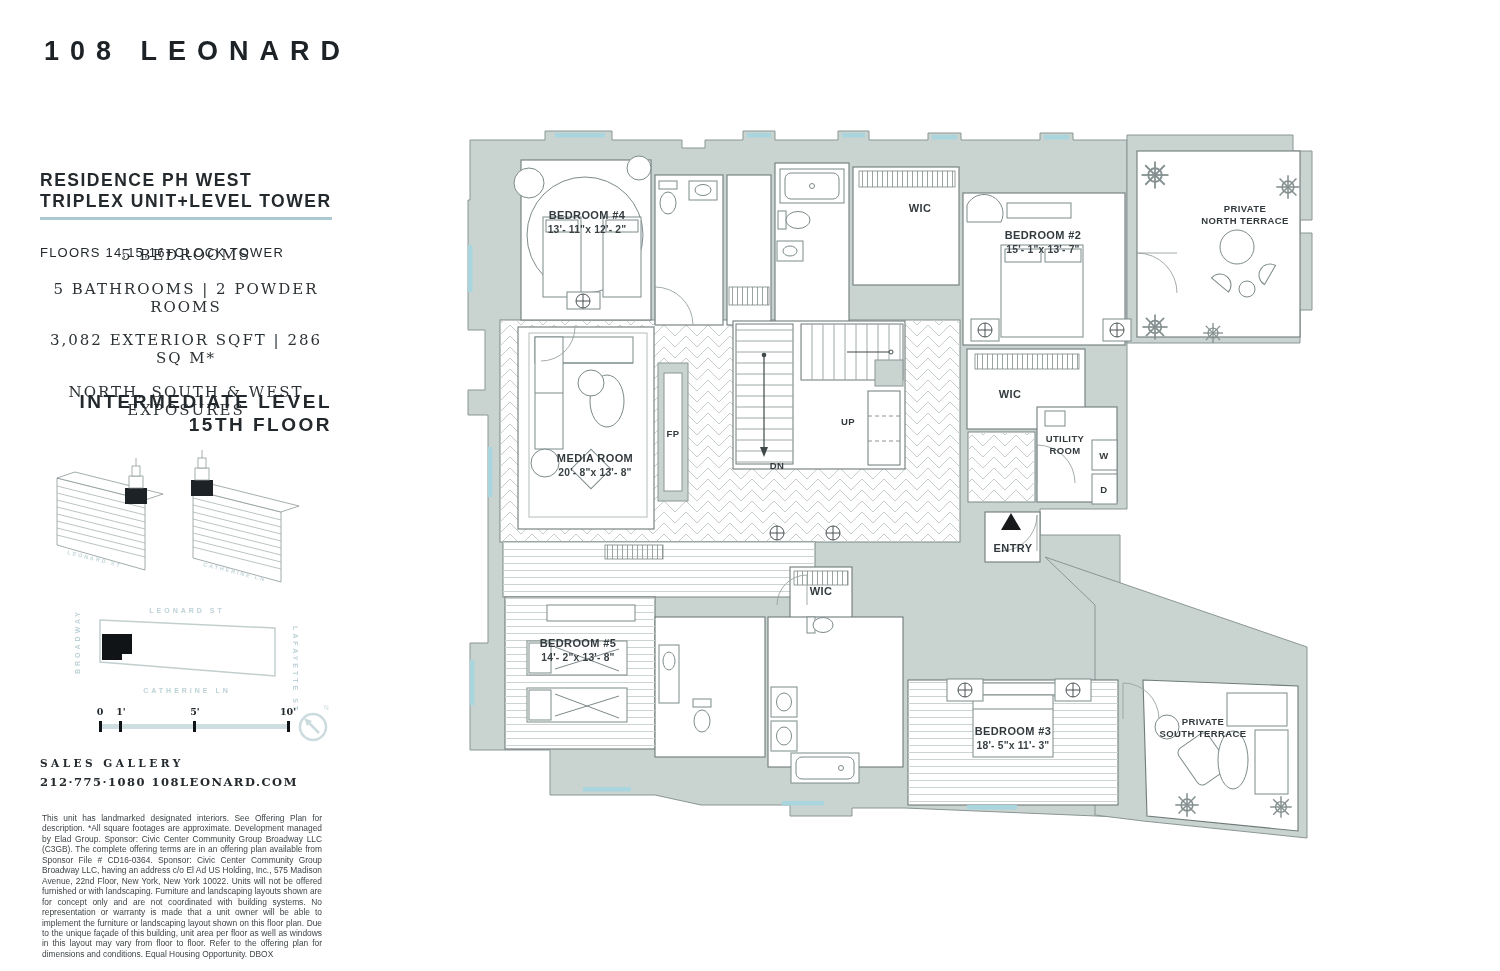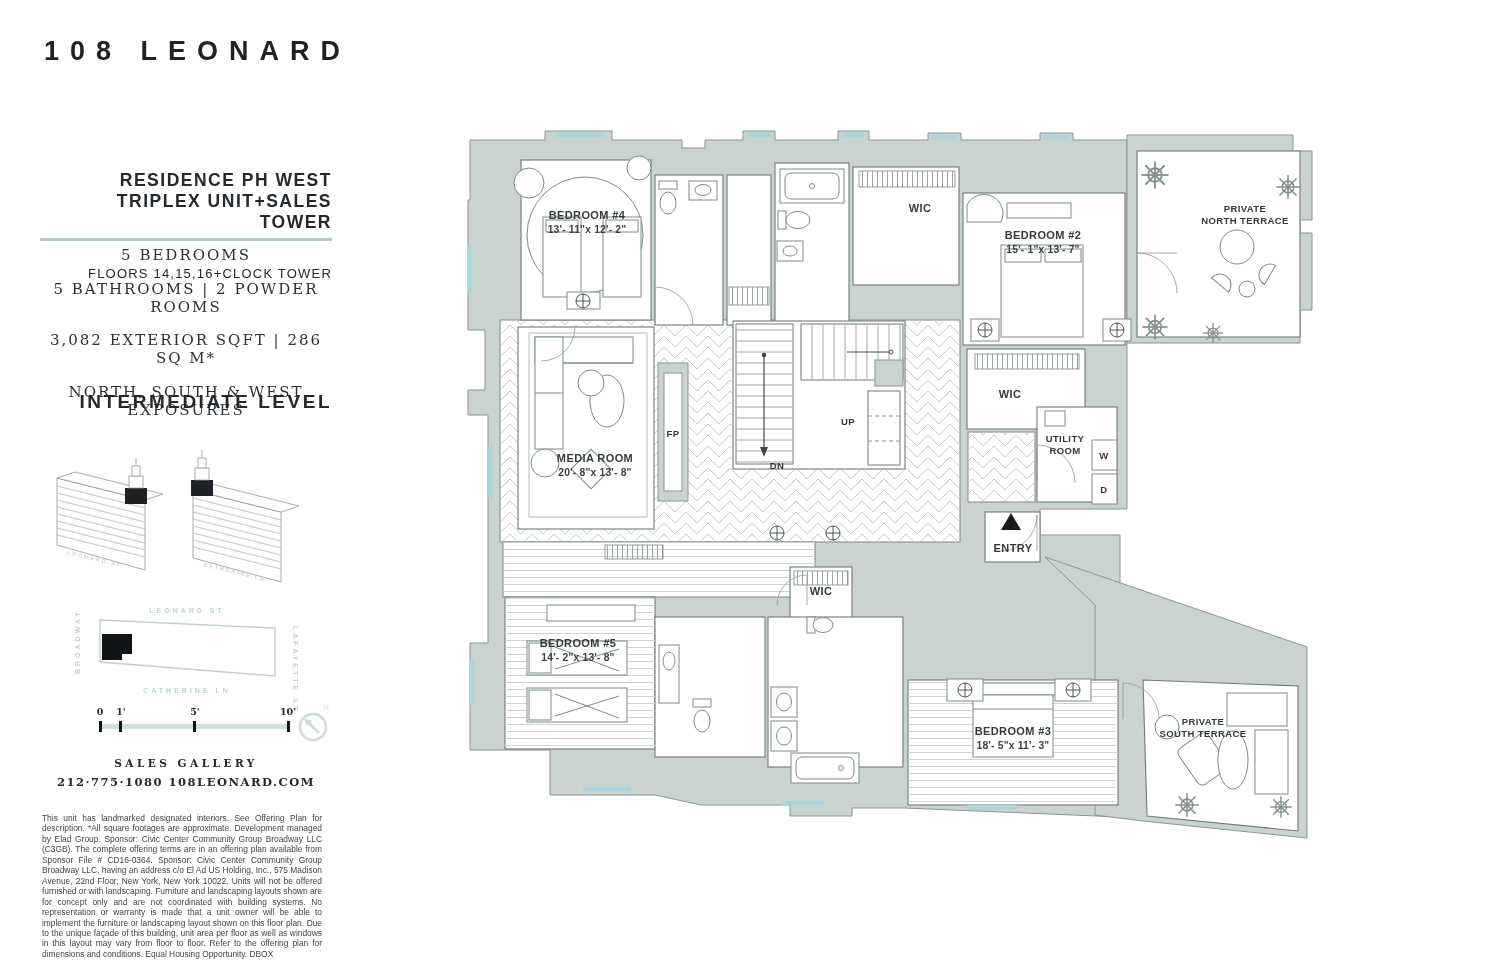--- a/index.html
+++ b/index.html
@@ -2,30 +2,30 @@
 <html><head>
 <meta charset="utf-8">
 <style>
   html,body{margin:0;padding:0;background:#ffffff;}
   body{width:1500px;height:971px;position:relative;overflow:hidden;
        font-family:"Liberation Sans",sans-serif;color:#2e3539;}
   .abs{position:absolute;}
 
   
   .brand{left:44px;top:36px;font-size:27px;font-weight:bold;letter-spacing:11px;color:#1d2226;}
-  .resblock{left:40px;top:170px;width:292px;text-align:right;}
+  .resblock{left:40px;top:170px;width:292px;text-align:left;}
   .res-line{font-size:17.5px;font-weight:bold;letter-spacing:1.5px;line-height:21px;color:#23292d;}
   .res-rule{height:3px;background:#aac9d1;margin-top:5px;}
   .floors{font-size:13px;font-weight:normal;letter-spacing:1.2px;margin-top:25px;color:#23292d;}
   .specs{left:40px;top:246px;width:292px;text-align:center;
          font-family:"DejaVu Serif","Liberation Serif",serif;}
   .spec-line{font-size:15px;letter-spacing:2px;color:#2b3134;margin-bottom:15.5px;font-weight:normal;}
   .level{left:40px;top:390px;width:292px;text-align:right;font-size:19px;font-weight:800;
          letter-spacing:2.5px;line-height:23px;color:#22282c;}
-  .sales{left:40px;top:757px;width:292px;text-align:center;
+  .sales{left:40px;top:757px;width:292px;
          font-family:"DejaVu Serif","Liberation Serif",serif;font-weight:bold;color:#23292d;}
   .sales-h{font-size:10.5px;letter-spacing:3.5px;margin-bottom:6px;}
   .sales-a{font-size:11px;letter-spacing:1px;white-space:pre-wrap;margin-bottom:5px;}
   .sales-p{font-size:11.5px;letter-spacing:1.5px;}
   .legal{left:42px;top:813px;width:280px;font-size:8.4px;line-height:10.45px;color:#3f4548;
          text-align:justify;}
 
   svg text{font-family:"Liberation Sans",sans-serif;}
   .roomlbl{font-size:11px;font-weight:bold;fill:#333a3e;letter-spacing:.4px;}
   .dimlbl{font-size:10.3px;font-weight:bold;fill:#3a4145;letter-spacing:.2px;}
@@ -34,34 +34,35 @@
   .axonlbl{font-size:5.5px;font-weight:bold;fill:#c3d6da;letter-spacing:2px;}
   .scalelbl{font-family:"DejaVu Serif","Liberation Serif",serif;font-size:9.5px;font-weight:bold;fill:#23292d;}
 </style>
 </head>
 <body>
 
 <div class="abs brand">108 LEONARD</div>
 
 <div class="abs resblock">
   <div class="res-line">RESIDENCE PH WEST</div>
-  <div class="res-line">TRIPLEX UNIT+SALES TOWER</div>
+  <div class="res-line">TRIPLEX UNIT+LEVEL TOWER</div>
   <div class="res-rule"></div>
   <div class="floors">FLOORS 14,15,16+CLOCK TOWER</div>
 </div>
 
 <div class="abs specs">
   <div class="spec-line">5 BEDROOMS</div>
   <div class="spec-line">5 BATHROOMS | 2 POWDER ROOMS</div>
   <div class="spec-line">3,082 EXTERIOR SQFT | 286 SQ M*</div>
   <div class="spec-line">NORTH, SOUTH &amp; WEST EXPOSURES</div>
 </div>
 
 <div class="abs level">
   <div>INTERMEDIATE LEVEL</div>
+  <div>15TH FLOOR</div>
 </div>
 
 <svg class="abs" style="left:45px;top:450px;" width="260" height="142" viewBox="0 0 260 142">
   <g stroke="#8d9898" stroke-width="0.8" fill="#ffffff">
 
     <polygon points="12,28 100,50 100,120 12,95"></polygon>
     <polygon points="12,28 30,22 118,44 100,50"></polygon>
     <g stroke="#aab4b3">
       <line x1="12" y1="36" x2="100" y2="58"></line>
         <line x1="12" y1="43" x2="100" y2="65"></line>

